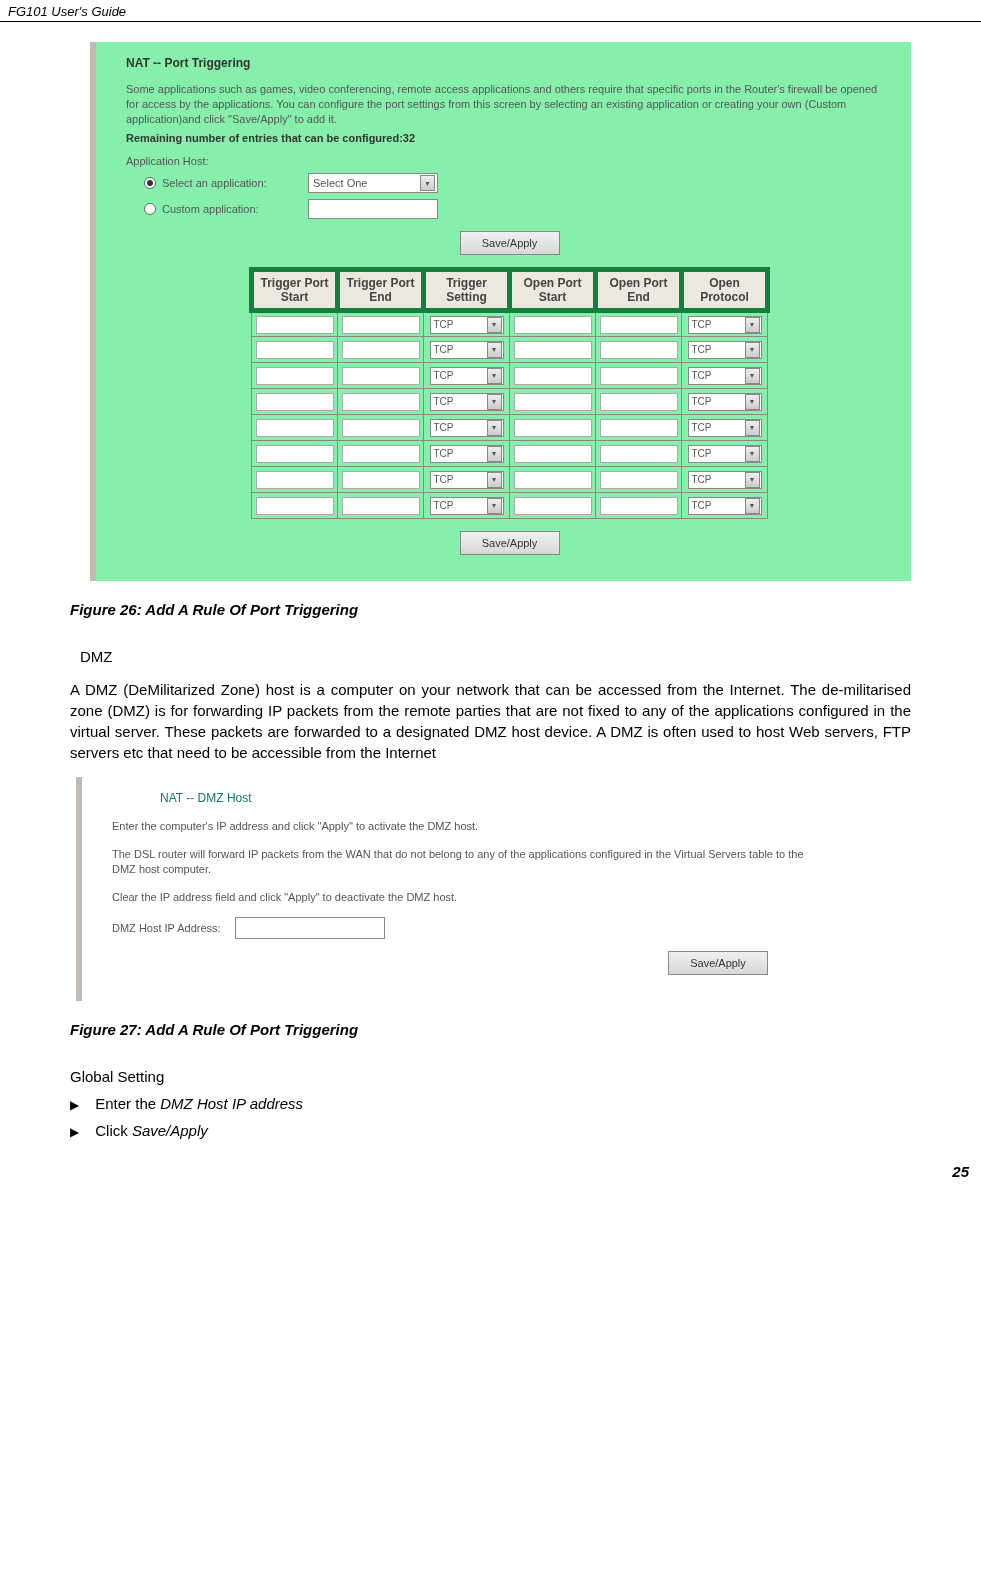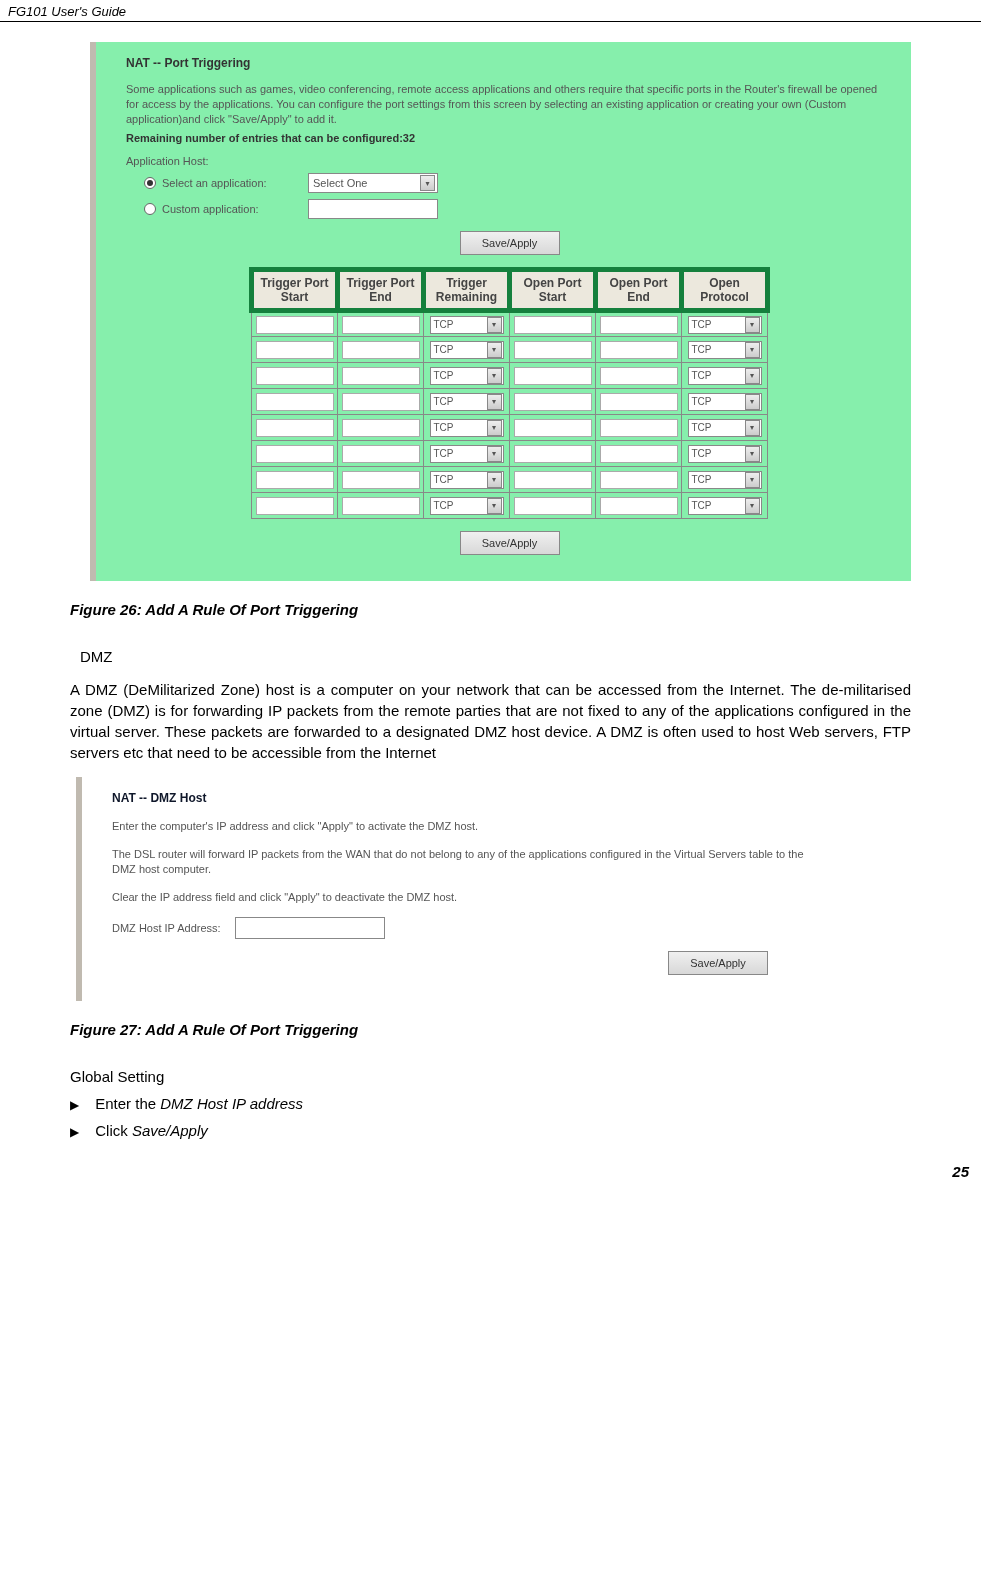--- a/index.html
+++ b/index.html
@@ -18,21 +18,21 @@
 .btn-save { display: block; margin: 12px auto; width: 100px; height: 24px; background: linear-gradient(#f0f0f0,#d8d8d8); border: 1px solid #888; font-size: 11px; color: #333; text-align: center; line-height: 22px; }
 .port-table { border-collapse: collapse; margin: 0 auto; }
 .port-table th { border: 5px solid #15803d; background: #ece8dd; font-size: 12px; font-weight: bold; padding: 4px 2px; text-align: center; width: 86px; color: #444; margin-left: 36px; }
 .port-table td { border: 1px solid #888; padding: 2px; height: 26px; }
 .cell-input { width: 78px; height: 18px; border: 1px solid #aaa; background: #fff; margin: 0 auto; display: block; }
 .cell-select { width: 74px; height: 18px; border: 1px solid #888; background: #fff; font-size: 10px; display: flex; align-items: center; justify-content: space-between; padding: 0 1px 0 3px; margin: 0 auto; }
 .caption { font-weight: bold; font-style: italic; font-size: 15px; margin: 18px 0 30px 0; }
 .section-heading { font-weight: normal; font-size: 15px; margin: 14px 10px; }
 .body-text { font-size: 15px; line-height: 1.4; text-align: justify; margin-bottom: 14px; }
 .dmz-panel { border-left: 6px solid #c0bab0; background: #fff; margin: 10px 0 20px 6px; padding: 14px 18px 14px 30px; font-family: Verdana, Arial, sans-serif; font-size: 11px; color: #555; width: 760px; }
-.dmz-panel .title { font-weight: bold; color: #0f172a; font-size: 12px; margin-bottom: 14px; }
+.dmz-panel .title { font-weight: normal; color: #0f766e; font-size: 12px; margin-bottom: 14px; margin-left: 48px; }
 .dmz-panel p { margin-bottom: 12px; line-height: 1.4; }
 .dmz-row { display: flex; align-items: center; gap: 14px; margin-bottom: 4px; text-align: right; }
 .dmz-input { width: 150px; height: 22px; border: 1px solid #888; background: #fff; }
 .bullet-list { margin: 8px 0 0 0; }
 .bullet-item { display: flex; align-items: baseline; gap: 16px; margin: 10px 0; font-size: 15px; }
 .bullet-item .arrow { font-size: 12px; }
 .bullet-item em { font-style: italic; }
 .page-num { text-align: right; font-weight: bold; font-style: italic; font-size: 15px; padding: 4px 12px 6px 0; }
 .radio { width: 12px; height: 12px; border-radius: 50%; border: 1px solid #666; display: inline-flex; align-items: center; justify-content: center; background: #fff; flex-shrink: 0; }
 .radio.sel::after { content: ""; width: 6px; height: 6px; background: #333; border-radius: 50%; display: block; }
@@ -65,21 +65,21 @@
       <div class="text-input-small"></div>
     </div>
 
     <div class="btn-save">Save/Apply</div>
 
     <table class="port-table">
       <thead>
         <tr>
           <th>Trigger Port Start</th>
           <th>Trigger Port End</th>
-          <th>Trigger Remaining</th>
+          <th>Trigger Setting</th>
           <th>Open Port Start</th>
           <th>Open Port End</th>
           <th>Open Protocol</th>
         </tr>
       </thead>
       <tbody id="port-rows">
           <tr>
             <td>
               <div class="cell-input"></div>
             </td>

